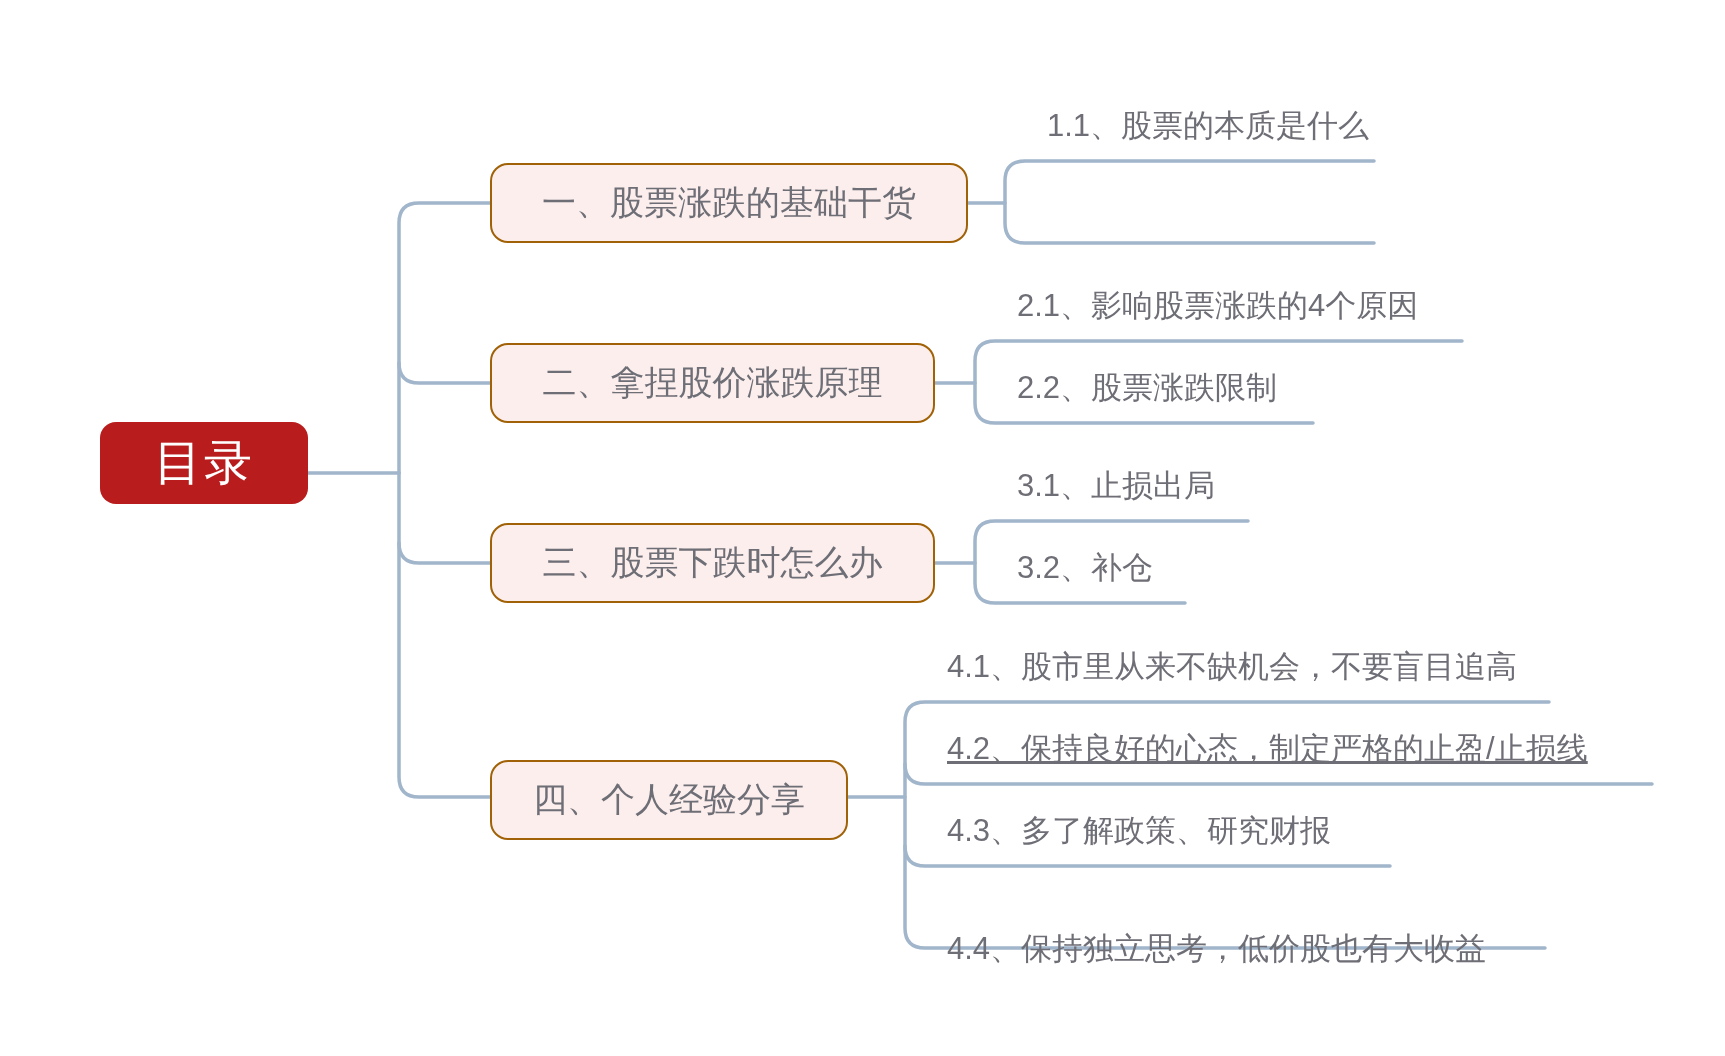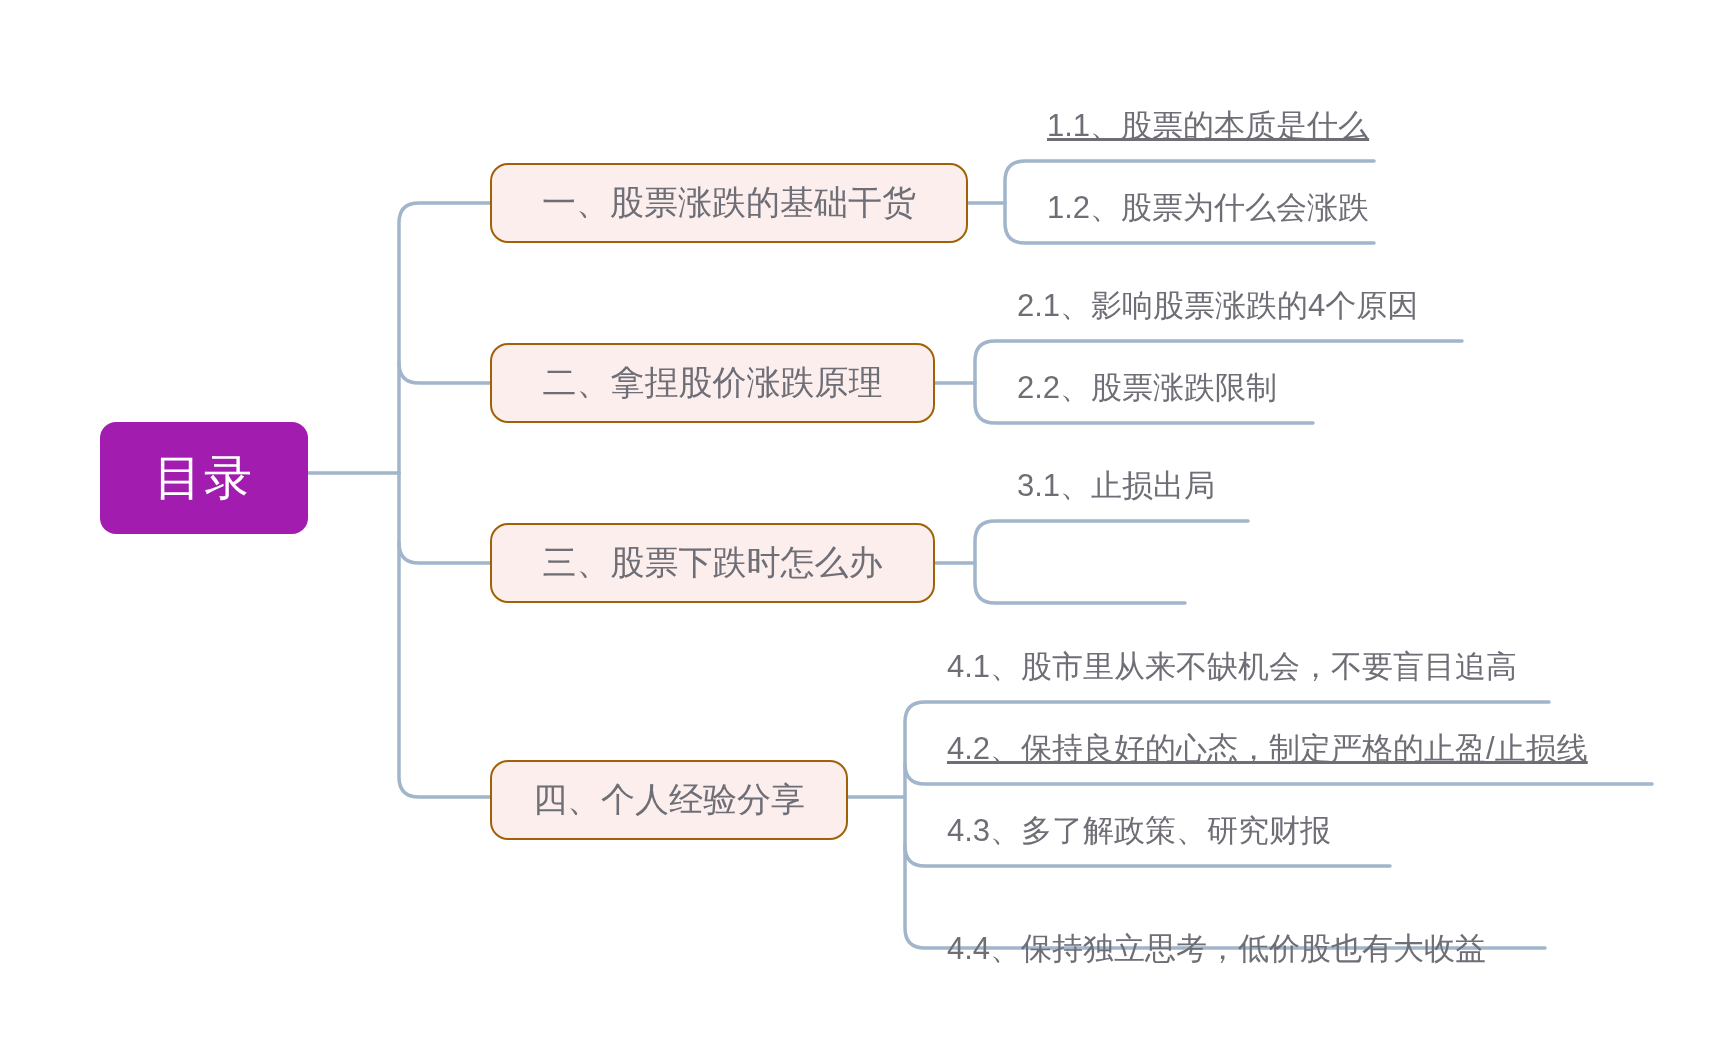--- a/index.html
+++ b/index.html
@@ -24,22 +24,22 @@
   }
   .connectors path {
     fill: none;
     stroke: #a1b5cb;
     stroke-width: 3.5;
     stroke-linecap: round;
   }
   .root-node {
     position: absolute;
     left: 100px; top: 422px;
-    width: 208px; height: 112px;
-    background: #a21caf;
+    width: 208px; height: 82px;
+    background: #b91c1c;
     border-radius: 16px;
     display: flex;
     align-items: center;
     justify-content: center;
     color: #ffffff;
     font-size: 48px;
     letter-spacing: 2px;
     cursor: default;
     text-align: center;
   }
@@ -68,21 +68,21 @@
     height: 58px;
     display: flex;
     align-items: flex-start;
     color: #6e6e76;
     font-size: 31px;
     line-height: 46px;
     white-space: nowrap;
     cursor: default;
   }
   
-  .child-1-1 { left: 1047px; top: 103px; text-decoration: underline; }
+  .child-1-1 { left: 1047px; top: 103px; }
   .child-1-2 { left: 1047px; top: 185px; }
   
   .child-2-1 { left: 1017px; top: 283px; justify-content: flex-end; }
   .child-2-2 { left: 1017px; top: 365px; }
   
   .child-3-1 { left: 1017px; top: 463px; }
   .child-3-2 { left: 1017px; top: 545px; }
   
   .child-4-1 { left: 947px; top: 644px; }
   .child-4-2 { left: 947px; top: 726px; text-decoration: underline; }
@@ -129,33 +129,33 @@
   <div class="branch-node branch-3">
     <span>三、股票下跌时怎么办</span>
   </div>
   <div class="branch-node branch-4">
     <span>四、个人经验分享</span>
   </div>
 
   <div class="child-node child-1-1">
     <span>1.1、股票的本质是什么</span>
   </div>
-  <div class="child-node child-1-2">
-    <span>1.2、股票为什么会涨跌</span>
-  </div>
 
   <div class="child-node child-2-1">
     <span>2.1、影响股票涨跌的4个原因</span>
   </div>
   <div class="child-node child-2-2">
     <span>2.2、股票涨跌限制</span>
   </div>
 
   <div class="child-node child-3-1">
     <span>3.1、止损出局</span>
+  </div>
+  <div class="child-node child-3-2">
+    <span>3.2、补仓</span>
   </div>
 
   <div class="child-node child-4-1">
     <span>4.1、股市里从来不缺机会，不要盲目追高</span>
   </div>
   <div class="child-node child-4-2">
     <span>4.2、保持良好的心态，制定严格的止盈/止损线</span>
   </div>
   <div class="child-node child-4-3">
     <span>4.3、多了解政策、研究财报</span>

